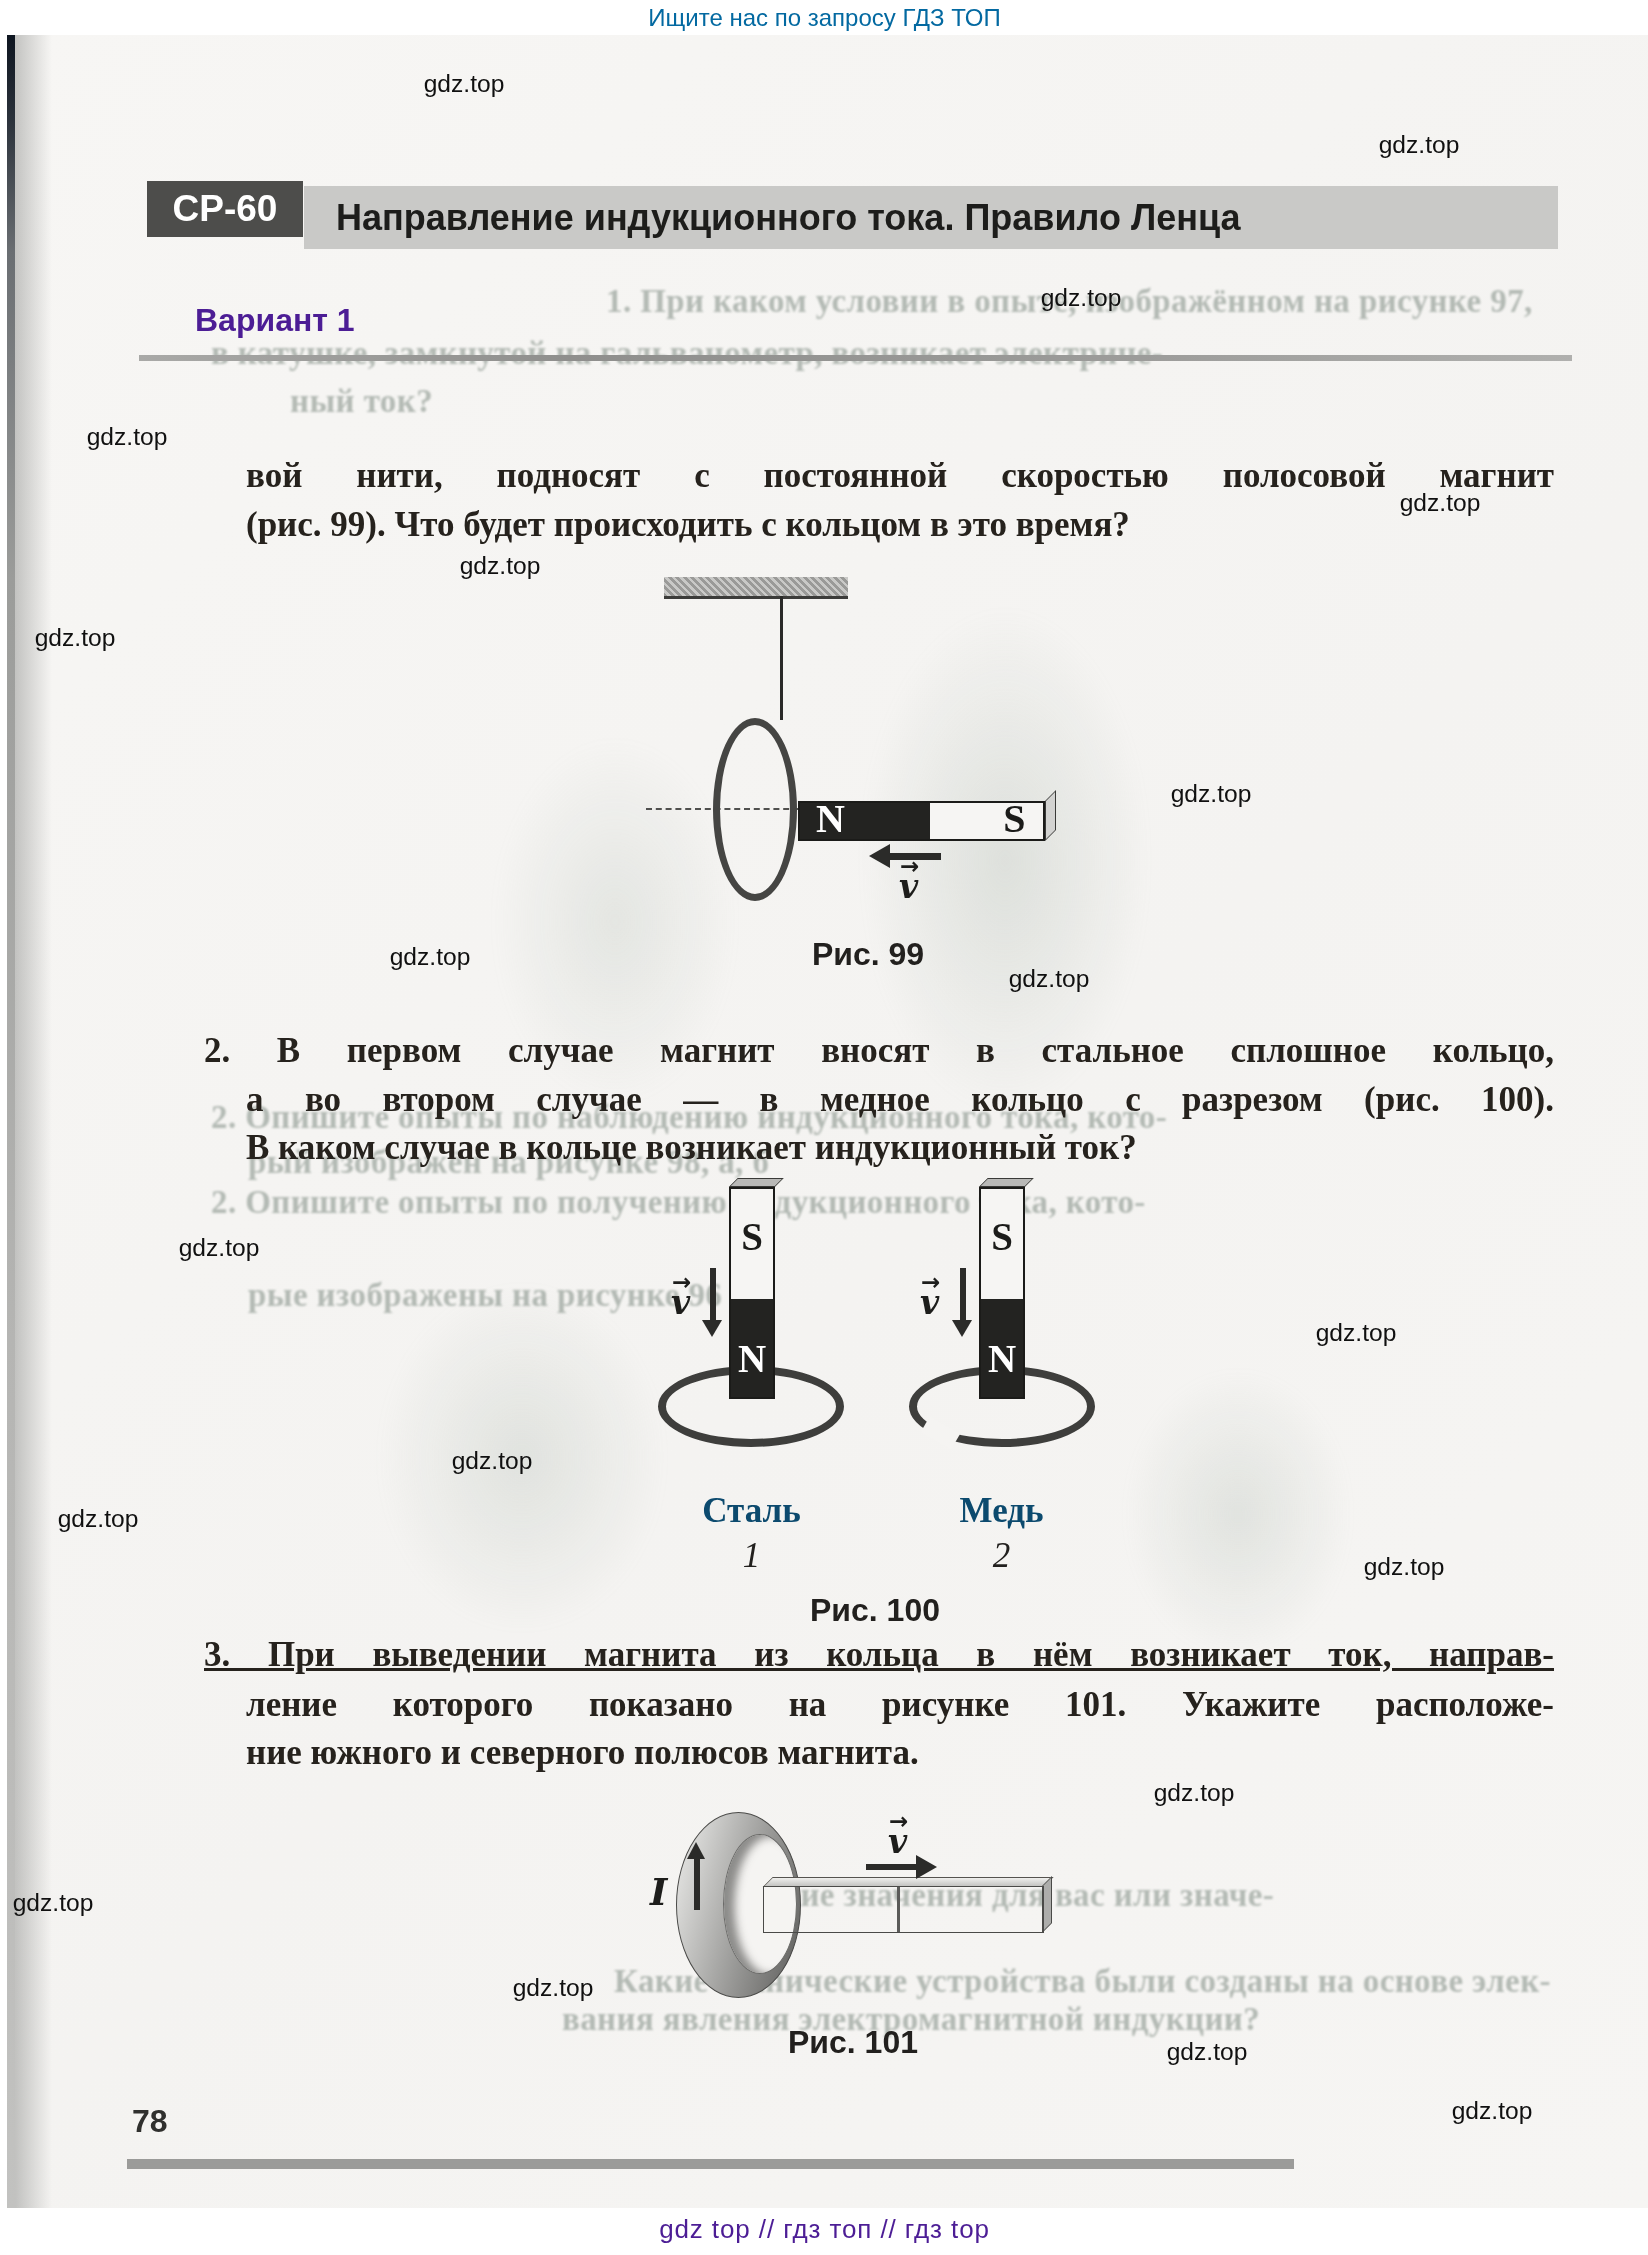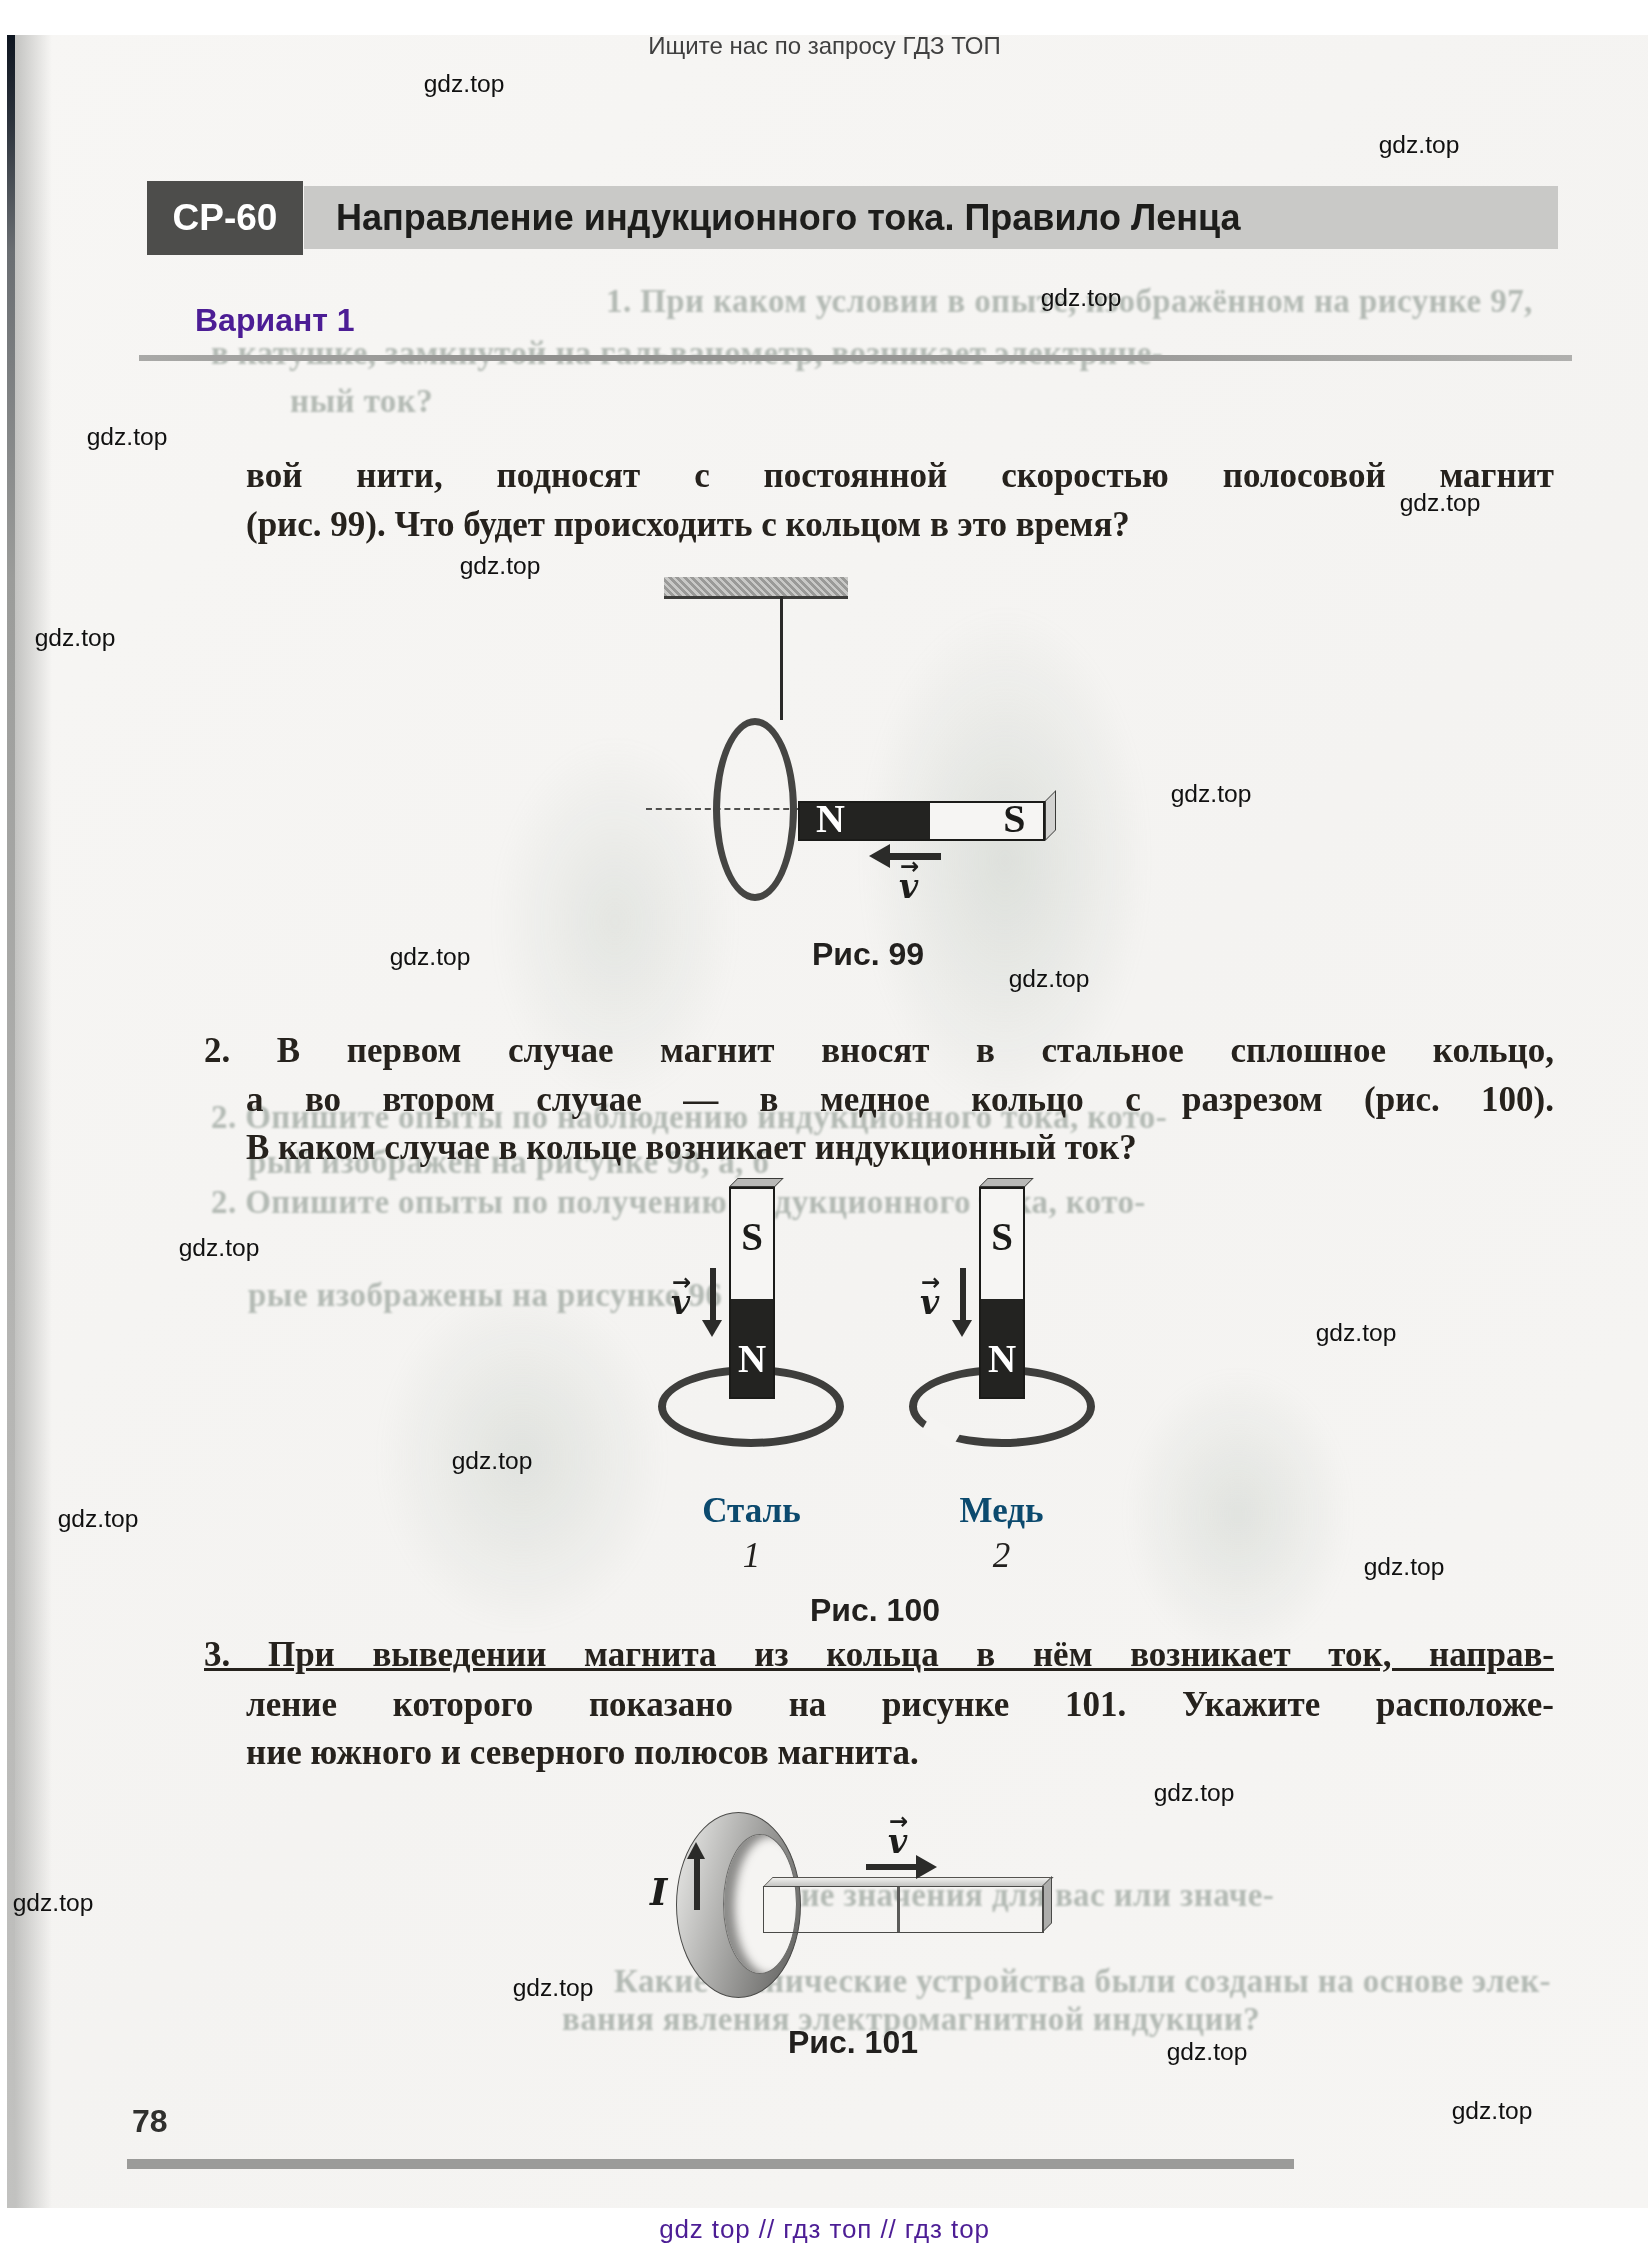--- a/index.html
+++ b/index.html
@@ -12,21 +12,21 @@
          background:linear-gradient(180deg,#0e1520 0%,#2c333c 4%,#6a6e72 10%,#9b9c9a 25%,#b5b5b3 60%,#c2c2c0 100%);}
   .edge-soft{position:absolute;left:15px;top:35px;width:37px;height:2173px;
          background:linear-gradient(90deg,rgba(110,112,110,.38),rgba(110,112,110,0));}
   .ghost{position:absolute;filter:blur(6.1px);border-radius:40%;}
   .bleed{position:absolute;font:700 33px "Liberation Serif",serif;color:rgba(125,138,130,.55);
          filter:blur(1.2px);letter-spacing:0.4px;white-space:nowrap;}
   .banner{position:absolute;left:0;top:3.5px;width:100%;text-align:center;
           font:500 24px "Liberation Sans",sans-serif;}
   .footer{position:absolute;left:0;top:2214px;width:100%;text-align:center;
           font:500 26px "Liberation Sans",sans-serif;letter-spacing:0.9px;}
-  .hdr-code{position:absolute;left:147px;top:181px;width:156px;height:74px;background:#4d4d4b;
+  .hdr-code{position:absolute;left:147px;top:181px;width:156px;height:56px;background:#4d4d4b;
           color:#ffffff;font:800 37px "Liberation Sans",sans-serif;display:flex;align-items:center;justify-content:center;}
   .hdr-bar{position:absolute;left:304px;top:186px;width:1254px;height:63px;background:#c9c9c7;
           color:#1d1d1b;font:800 36px "Liberation Sans",sans-serif;line-height:63px;padding-left:32px;box-sizing:border-box;
           white-space:nowrap;overflow:hidden;}
   .variant{position:absolute;left:195px;top:302px;font:800 32px "Liberation Sans",sans-serif;color:#4c1d95;}
   .rule{position:absolute;left:139px;top:355px;width:1433px;height:6.1px;
         background:linear-gradient(90deg,#a9a9a7,#8f8f8d 30%,#9c9c9a 70%,#b0b0ae);}
   .pline{position:absolute;font:700 35px "Liberation Serif",serif;color:#26221d;white-space:nowrap;}
   .jline{white-space:normal;text-align:justify;text-align-last:justify;}
   .wm{position:absolute;font:400 24.6px "Liberation Sans",sans-serif;color:#101010;
@@ -93,21 +93,21 @@
   <div class="bleed" style="left:211px;top:335px;">в катушке, замкнутой на гальванометр, возникает электриче-</div>
   <div class="bleed" style="left:290px;top:383px;">ный ток?</div>
   <div class="bleed" style="left:211px;top:1099px;">2. Опишите опыты по наблюдению индукционного тока, кото-</div>
   <div class="bleed" style="left:248px;top:1144px;">рый изображён на рисунке 98, а, б</div>
   <div class="bleed" style="left:211px;top:1184px;">2. Опишите опыты по получению индукционного тока, кото-</div>
   <div class="bleed" style="left:248px;top:1277px;">рые изображены на рисунке 96</div>
   <div class="bleed" style="left:781px;top:1877px;">кие значения для вас или значе-</div>
   <div class="bleed" style="left:614px;top:1963px;">Какие технические устройства были созданы на основе элек-</div>
   <div class="bleed" style="left:562px;top:2001px;">вания явления электромагнитной индукции?</div>
 
-  <div class="banner" style="color:#404040;margin-top:28px;">Ищите нас по запросу ГДЗ ТОП</div>
+  <div class="banner" style="color:#0369a1;">Ищите нас по запросу ГДЗ ТОП</div>
 
   <div class="hdr-code">СР-60</div>
   <div class="hdr-bar">Направление индукционного тока. Правило Ленца</div>
 
   <div class="variant">Вариант 1</div>
   <div class="rule"></div>
 
   <div class="pline jline" style="left:246px;top:456px;width:1308px;">вой нити, подносят с постоянной скоростью полосовой магнит</div>
   <div class="pline" style="left:246px;top:505px;">(рис. 99). Что будет происходить с кольцом в это время?</div>
 

